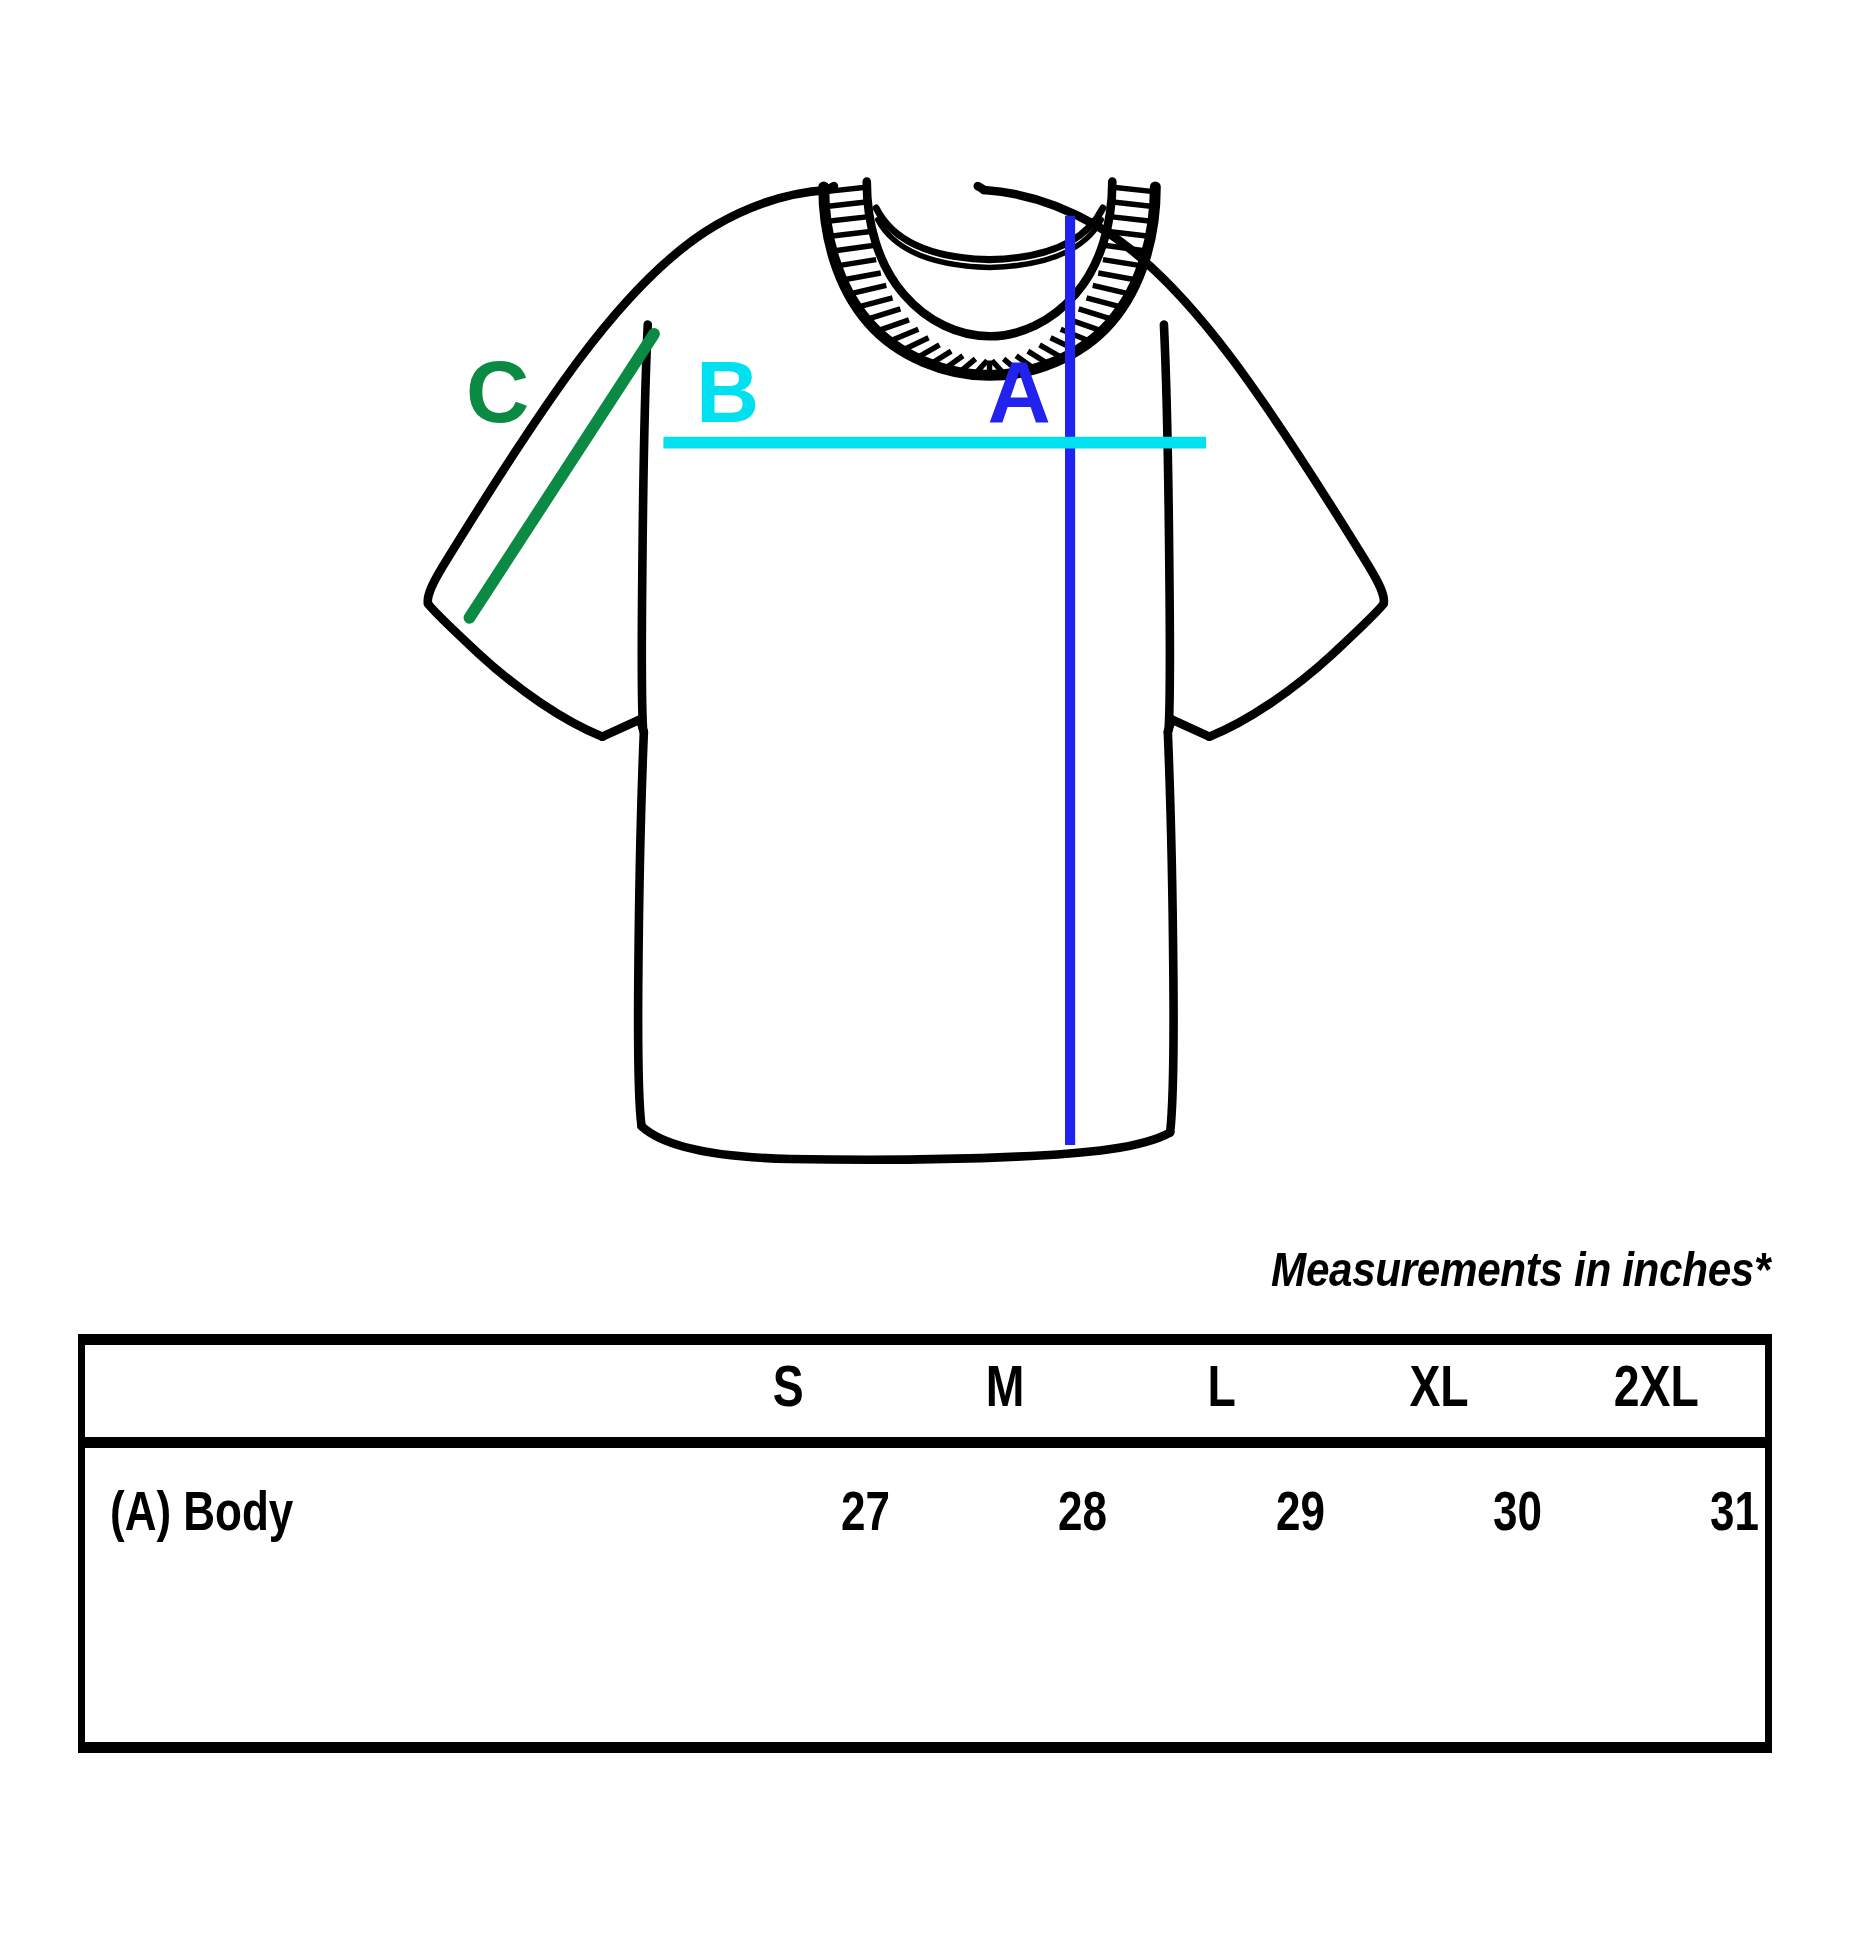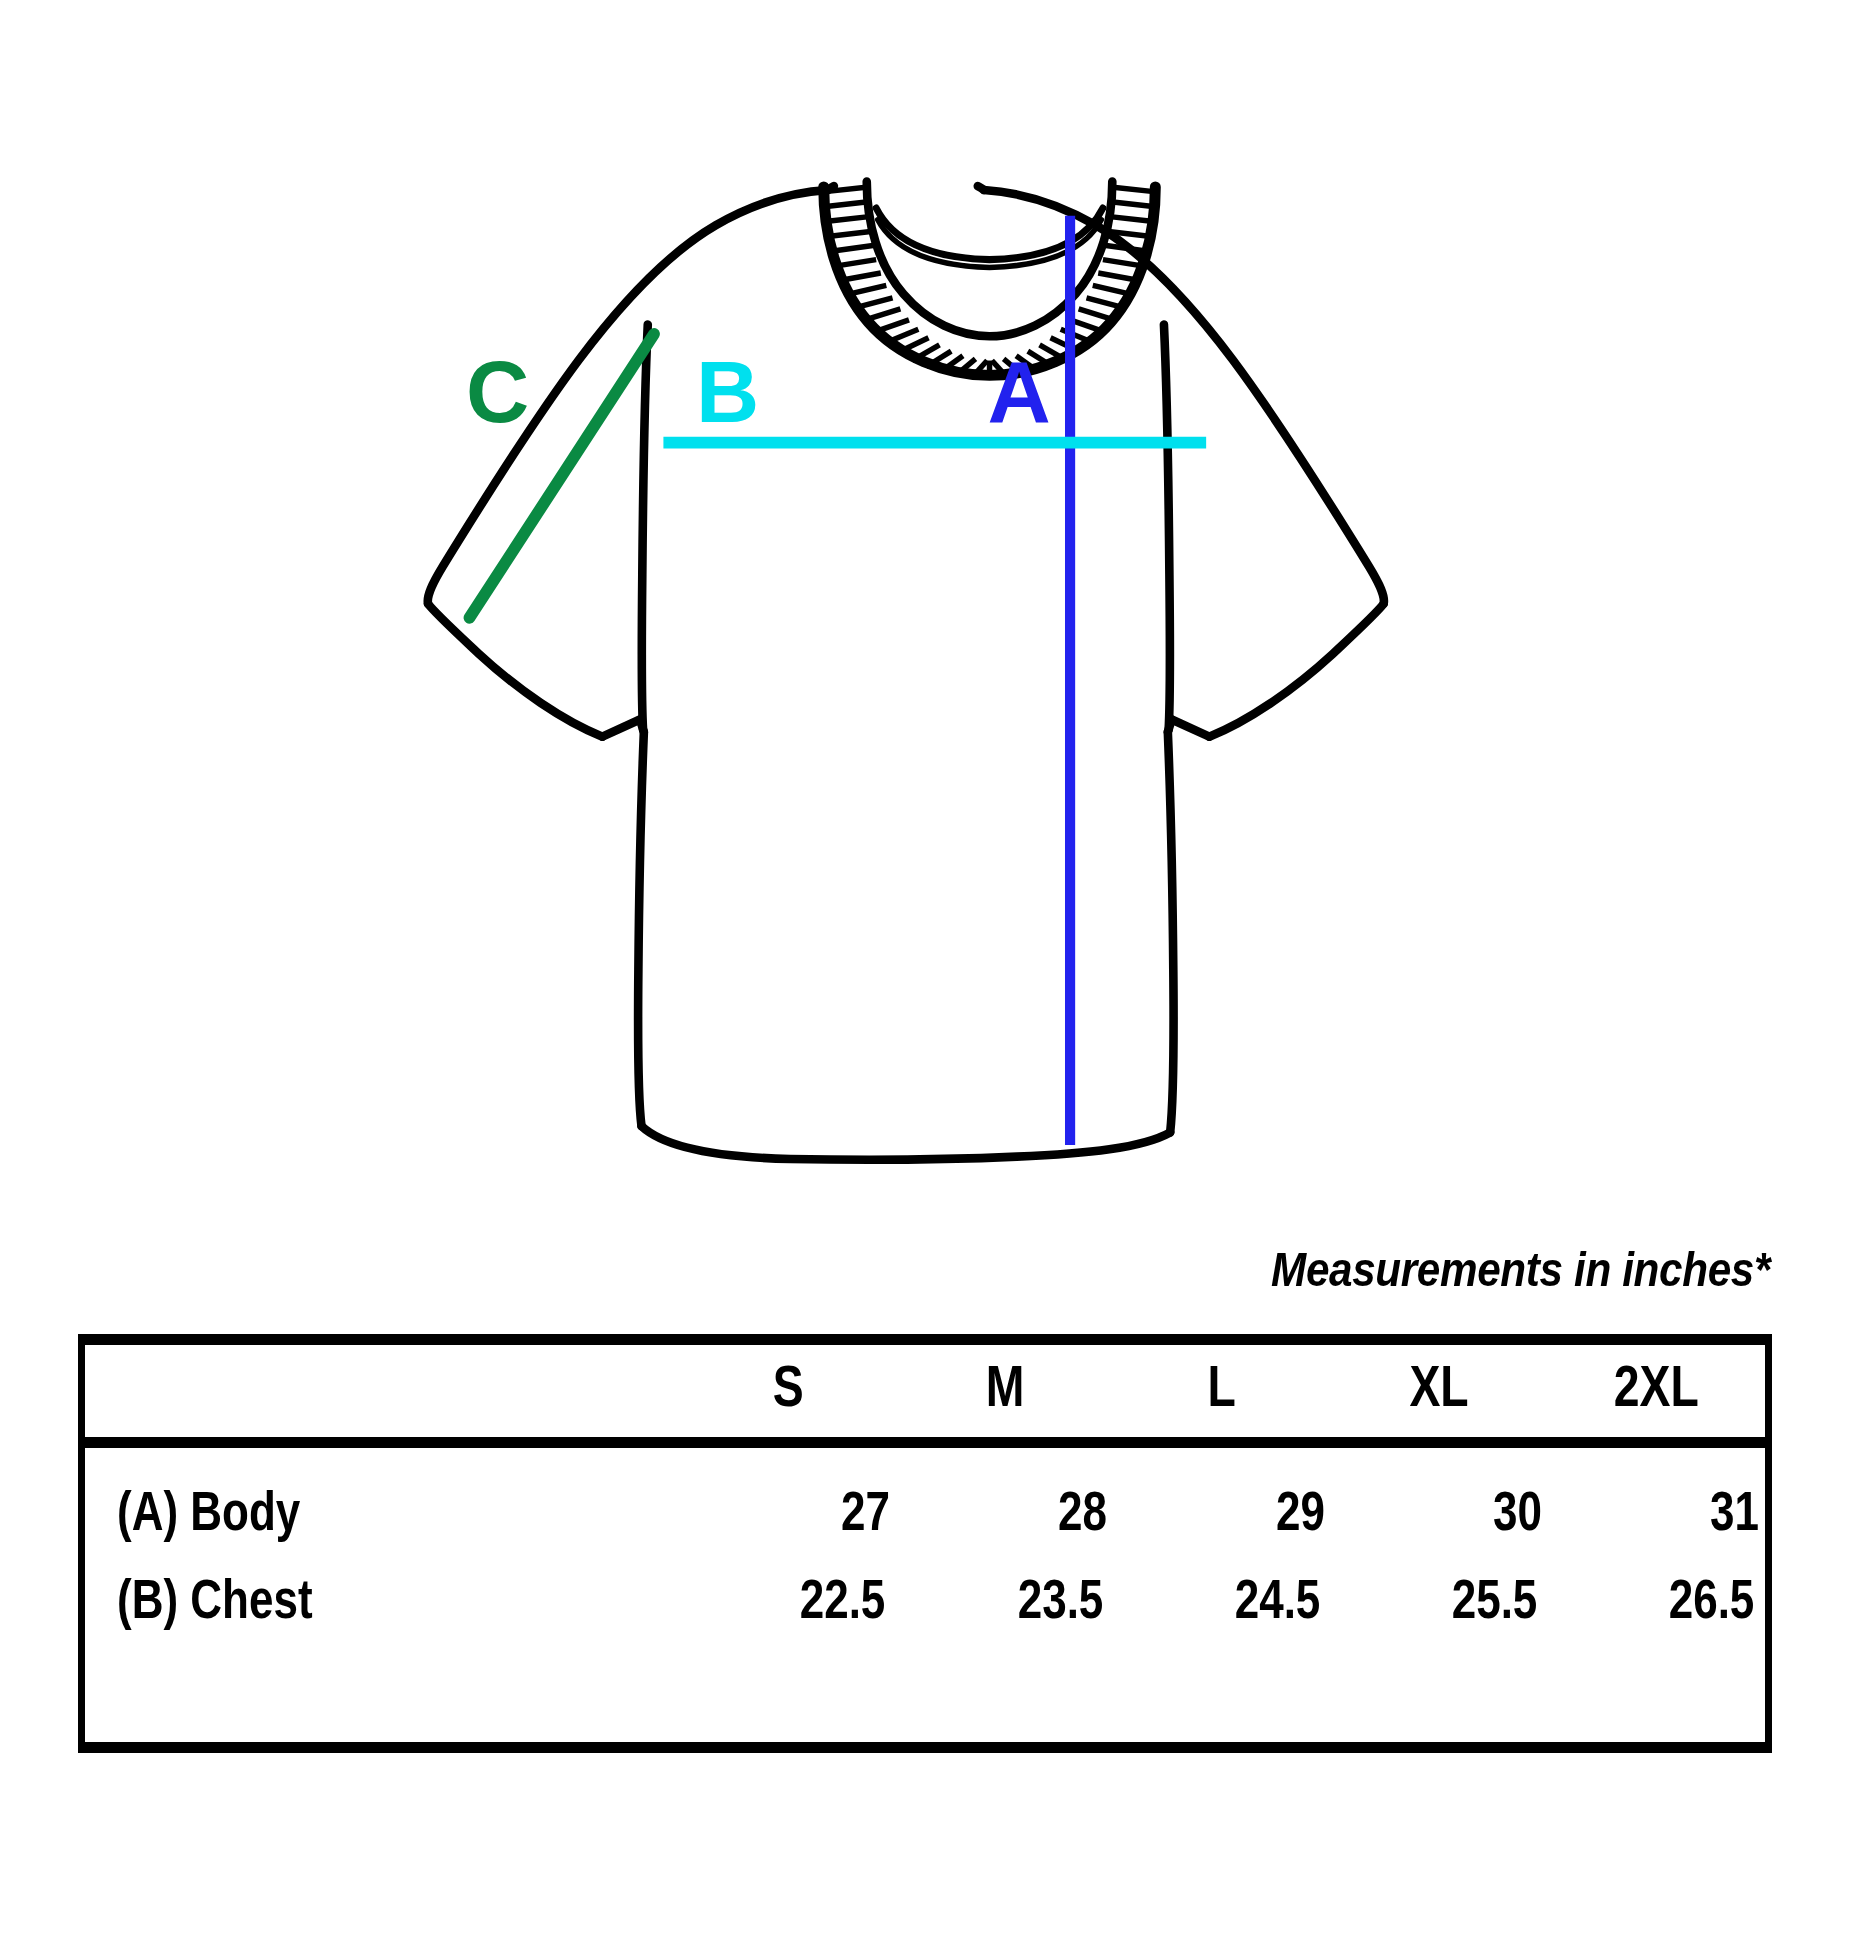--- a/index.html
+++ b/index.html
@@ -99,21 +99,21 @@
   table.sizes thead th.rowlabel-head { text-align: left; }
   table.sizes tbody td {
     height: 88px;
     vertical-align: middle;
     font-size: 55px;
     text-align: right;
   }
   table.sizes tbody tr:first-child td { padding-top: 30px; }
   table.sizes tbody td.rowlabel {
     text-align: left;
-    padding-left: 32px;
+    padding-left: 25px;
     font-size: 55px;
   }
   .cond { display: inline-block; transform: scaleX(0.80); transform-origin: center; }
   .cond-l { display: inline-block; transform: scaleX(0.80); transform-origin: left center; }
 
   col.c-label { width: 594px; }
   col.c-size  { width: 217px; }
 </style>
 </head>
 <body>
@@ -283,26 +283,18 @@
       </thead>
       <tbody>
         <tr>
           <td class="rowlabel"><span class="cond-l">(A) Body</span></td>
           <td><span class="cond">27</span></td>
           <td><span class="cond">28</span></td>
           <td><span class="cond">29</span></td>
           <td><span class="cond">30</span></td>
           <td><span class="cond">31</span></td>
         </tr>
-        <tr>
-          <td class="rowlabel"><span class="cond-l">(B) Chest</span></td>
-          <td><span class="cond">22.5</span></td>
-          <td><span class="cond">23.5</span></td>
-          <td><span class="cond">24.5</span></td>
-          <td><span class="cond">25.5</span></td>
-          <td><span class="cond">26.5</span></td>
-        </tr>
       </tbody>
     </table>
   </div>
 
 </div>
 
 
 </body></html>

